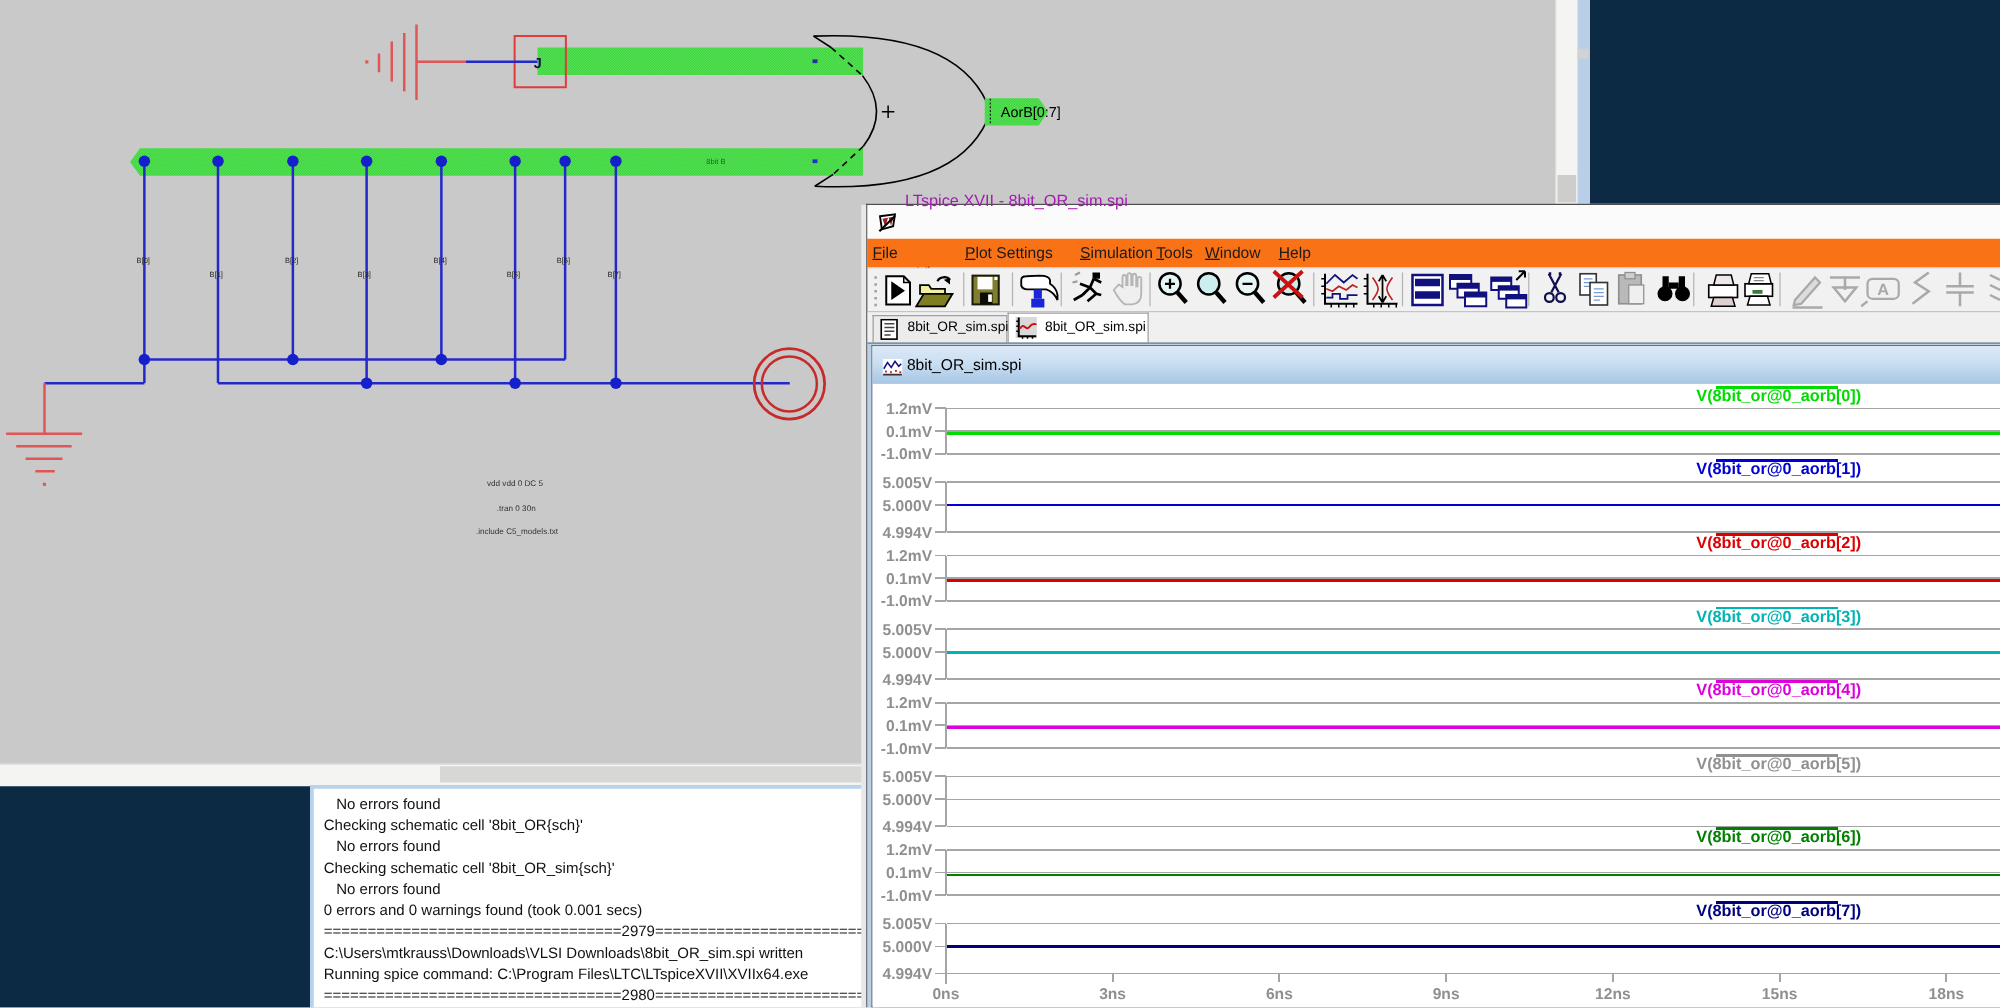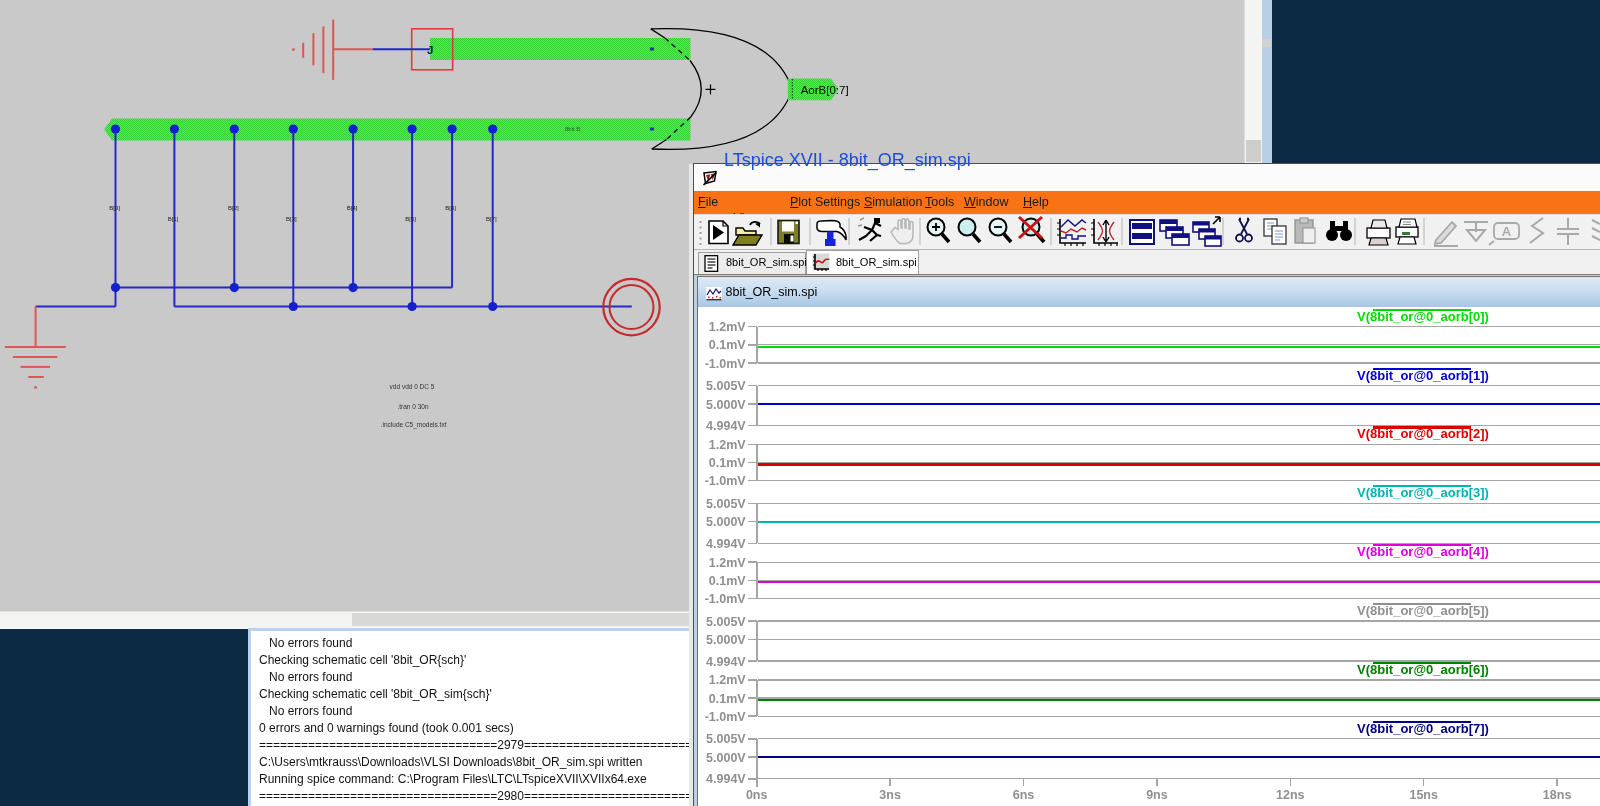--- a/index.html
+++ b/index.html
@@ -138,26 +138,26 @@
 <div class="abs" style="left:689px;top:164px;width:4px;height:642px;background:#e8e8e8"></div>
 <div class="abs" style="left:693px;top:163px;width:907px;height:643px;background:#f1f1f1;border-left:1px solid #4e4e4e;border-top:1px solid #4e4e4e;box-sizing:border-box"></div>
 
 <div class="abs" style="left:694px;top:164px;width:906px;height:27px;background:#fbfbfb"></div>
 <svg class="abs" style="left:702px;top:170px" width="16" height="16" viewBox="0 0 16 16">
 <path d="M2,3 L14,1.5 L12.5,11 L3.5,13.5 Z" fill="#fff" stroke="#000" stroke-width="1.5"></path>
 <path d="M4,5 L8.4,4.2 L6.2,11.5 Z" fill="#9c2020"></path>
 <path d="M8.9,4 L13,3.4 L10.8,10.5 Z" fill="#9c2020"></path>
 <line x1="1.5" y1="15" x2="14" y2="2.8" stroke="#000" stroke-width="1.7"></line>
 </svg>
-<div class="abs" style="left:724px;top:147px;height:27px;line-height:27px;font-size:18px;color:#1d4ed8">LTspice XVII - 8bit_OR_sim.spi</div>
+<div class="abs" style="left:724px;top:147px;height:27px;line-height:27px;font-size:13px;color:#a21caf">LTspice XVII - 8bit_OR_sim.spi</div>
 
 <div class="abs" style="left:694px;top:191px;width:906px;height:23px;background:#f97316;font-size:12.5px;color:#1a1a1a">
 <span class="abs" style="left:4px;top:4px"><u>F</u>ile</span>
 <span class="abs" style="left:39.5px;top:20px"><u>V</u>iew</span>
-<span class="abs" style="left:96px;top:4px"><u>P</u>lot Settings</span>
+<span class="abs" style="left:78px;top:4px"><u>P</u>lot Settings</span>
 <span class="abs" style="left:170px;top:4px"><u>S</u>imulation</span>
 <span class="abs" style="left:231px;top:4px"><u>T</u>ools</span>
 <span class="abs" style="left:270px;top:4px"><u>W</u>indow</span>
 <span class="abs" style="left:329px;top:4px"><u>H</u>elp</span>
 </div>
 
 <svg class="abs" style="left:694px;top:214px" width="906" height="36" viewBox="0 0 906 36">
 <rect width="906" height="36" fill="#f1f1f1"></rect>
 <line x1="0" y1="0.5" x2="906" y2="0.5" stroke="#dddddd"></line>
 <line x1="0" y1="35.5" x2="906" y2="35.5" stroke="#b5b5b5"></line>

